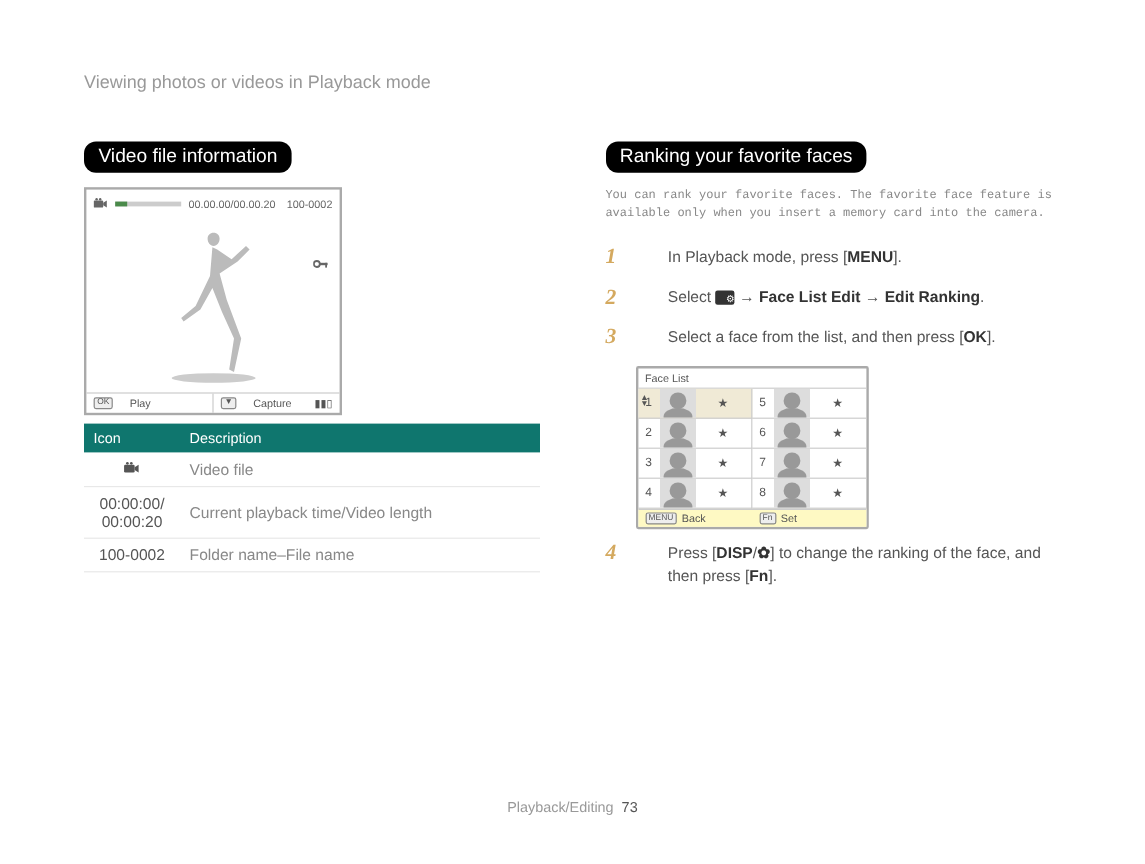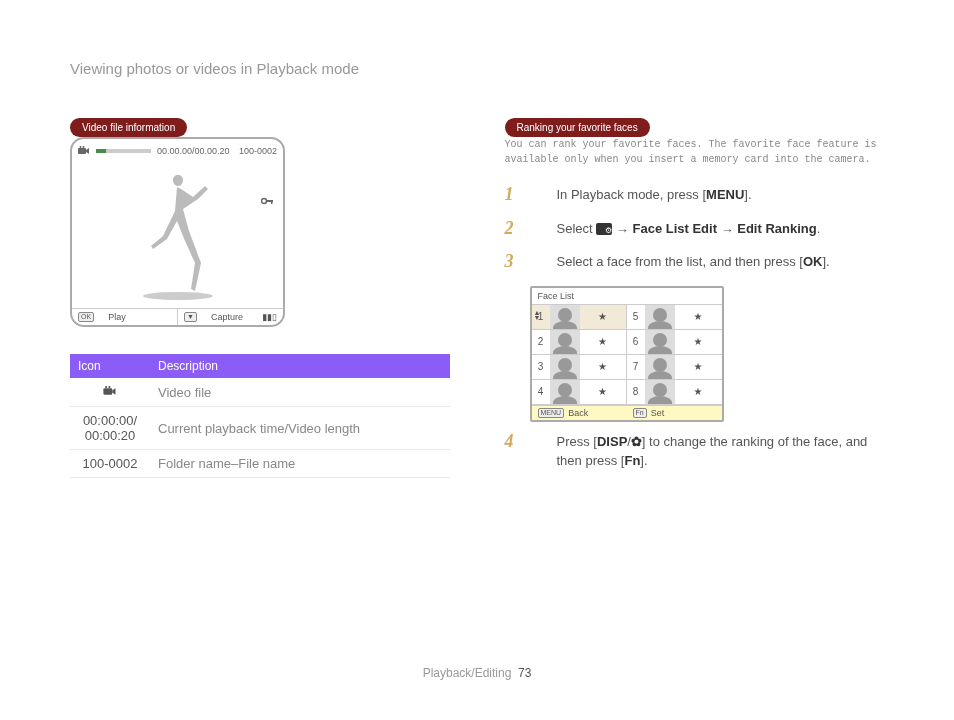--- a/index.html
+++ b/index.html
@@ -1,34 +1,34 @@
 <!DOCTYPE html>
 <html><head>
 <meta charset="utf-8">
 <style>
 * { box-sizing: border-box; margin: 0; padding: 0; }
 body { width: 954px; height: 720px; font-family: Arial, Helvetica, sans-serif; background: #fff; color: #555; position: relative; font-size: 13px; }
 .page { padding: 60px 70px 50px 70px; }
 .header-title { color: #999; font-size: 15px; font-weight: 400; margin-bottom: 41px; }
 .columns { display: flex; gap: 55px; }
 .col { flex: 1; }
-.pill { display: inline-block; background: #7f1d1d; color: #fff; font-size: 10px; padding: 4px 12px; border-radius: 10px; }
-.video-preview { border: 2px solid #aaa; border-radius: 14px; width: 215px; margin-bottom: 27px; }
+.pill { display: inline-block; background: #000000; color: #fff; font-size: 16px; padding: 4px 12px; border-radius: 10px; margin-bottom: 12px; }
+.video-preview { border: 2px solid #aaa; border-radius: 0; width: 215px; margin-bottom: 7px; }
 .vp-top { display: flex; align-items: center; gap: 6px; padding: 4px 6px; font-size: 9px; color: #666; }
 .vp-bar { flex: 0 0 55px; height: 4px; background: #ccc; position: relative; }
 .vp-bar::before { content: ""; position: absolute; left: 0; top: 0; width: 10px; height: 4px; background: #4a8a4a; }
 .vp-body { height: 145px; position: relative; display: flex; align-items: center; justify-content: center; }
 .figure-svg { width: 90px; height: 130px; }
 .key-icon-right { position: absolute; right: 8px; top: 30px; font-size: 14px; color: #666; }
 .vp-bottom { display: flex; border-top: 1px solid #ccc; font-size: 9px; }
 .vp-bottom > div { flex: 1; padding: 3px 6px; display: flex; align-items: center; gap: 14px; }
 .vp-bottom > div:first-child { border-right: 1px solid #ccc; }
 .btn-chip { display: inline-block; border: 1px solid #888; border-radius: 2px; font-size: 7px; padding: 0 2px; line-height: 1.2; background: #eee; }
 .icon-table { width: 100%; border-collapse: collapse; }
-.icon-table th { background: #8b5cf6; color: #fff; font-weight: 400; font-size: 12px; text-align: left; padding: 5px 8px; }
+.icon-table th { background: #0f766e; color: #fff; font-weight: 400; font-size: 12px; text-align: left; padding: 5px 8px; }
 .icon-table th:first-child { width: 80px; }
 .icon-table td { padding: 6px 8px; font-size: 13px; color: #888; border-bottom: 1px solid #e8e8e8; }
 .icon-table td:first-child { text-align: center; color: #555; font-size: 13px; }
 .video-icon { font-size: 14px; }
 .intro-text { color: #888; font-size: 10px; line-height: 1.5; margin-bottom: 18px; font-family: Liberation Mono, monospace; }
 .step { display: flex; gap: 10px; margin-bottom: 14px; font-size: 13px; color: #555; align-items: flex-start; }
 .step-num { color: #d4a95f; font-size: 18px; font-style: italic; font-family: serif; font-weight: bold; line-height: 1; flex: 0 0 14px; }
 .step-body { line-height: 1.5; margin-left: 28px; }
 .step-body b { color: #333; font-weight: bold; }
 .btn-label { font-weight: bold; color: #333; }

